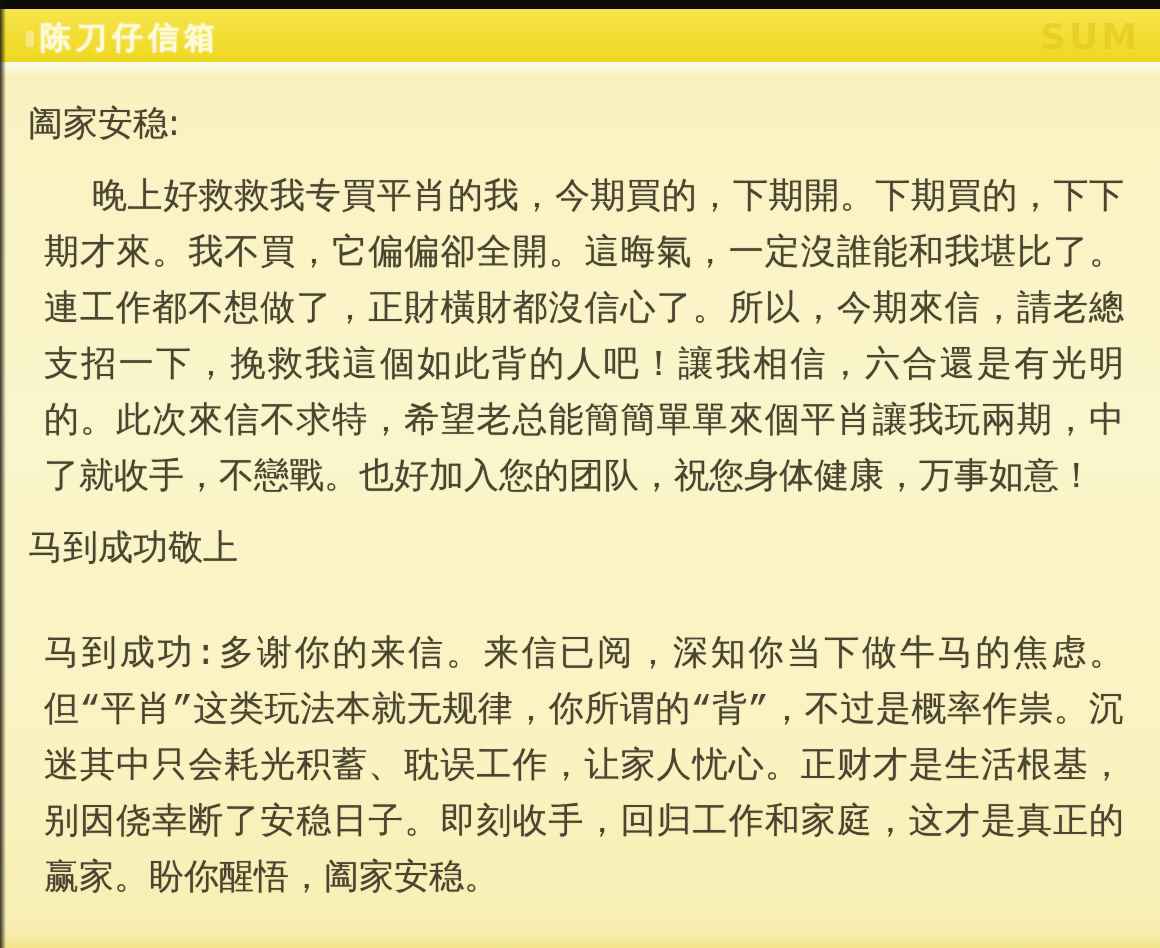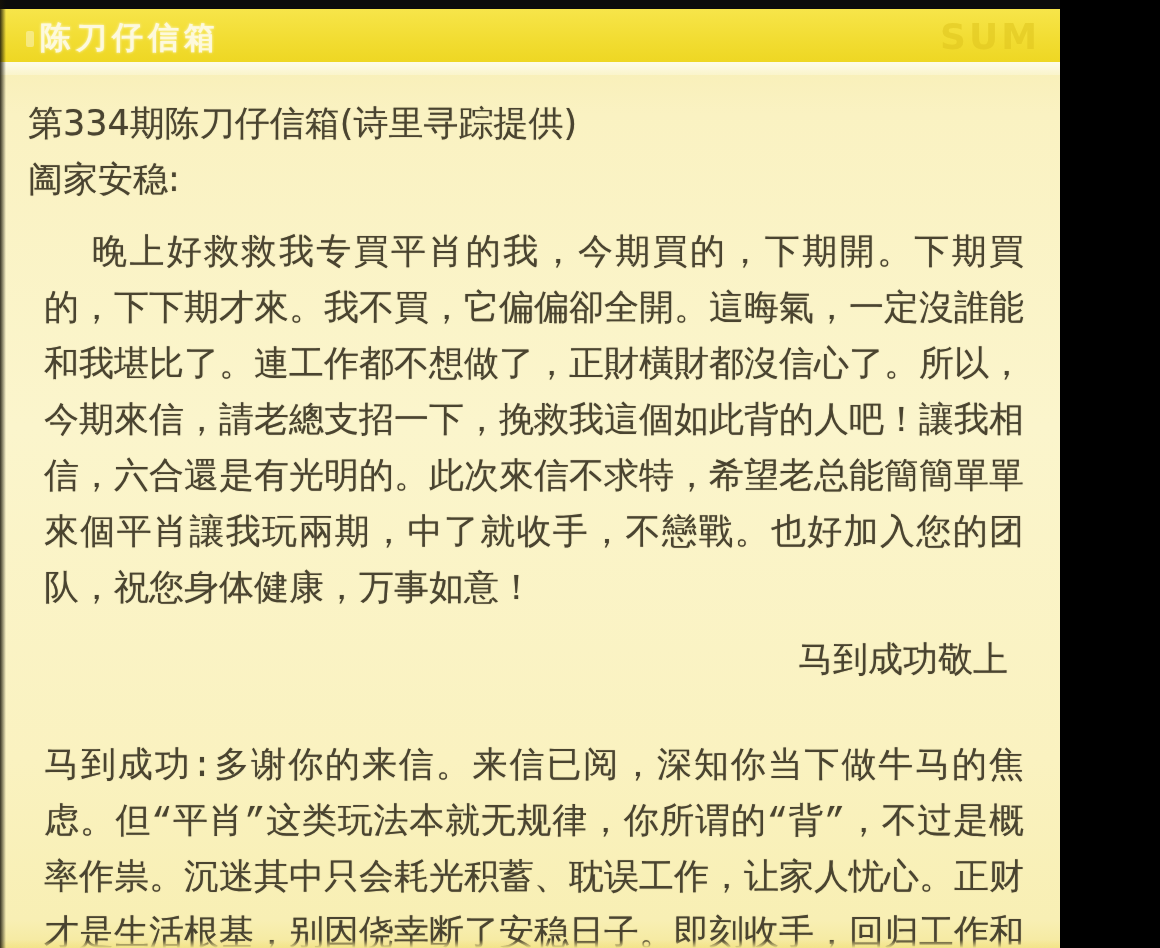--- a/index.html
+++ b/index.html
@@ -1,18 +1,18 @@
 <!DOCTYPE html>
 <html><head>
 <meta charset="utf-8">
 <style>
   html, body { margin: 0; padding: 0; background: #000; }
   .screen {
     position: relative;
-    width: 1060px;
+    width: 1160px;
     height: 948px;
     overflow: hidden;
     font-family: "DejaVu Sans", sans-serif;
     background: linear-gradient(180deg, #f6ecab 0%, #faf2c2 12%, #fbf5cc 45%, #faf2c0 80%, #f8efb4 97%, #f5e99d 100%);
   }
   
   .screen::before {
     content: "";
     position: absolute;
     left: 0; top: 0; bottom: 0;
@@ -72,21 +72,20 @@
     text-shadow: 0 0 1px rgba(74,68,48,0.55);
   }
   .issue-title { white-space: nowrap; }
   .salutation { }
   .letter-body {
     margin: 16px;
     text-align: justify;
     text-indent: 48px;
   }
   .signature {
-    text-align: right;
     padding-right: 32px;
     margin-top: 10px;
   }
   .reply {
     margin: 16px;
     margin-top: 52px;
     text-align: justify;
     font-family: Liberation Mono, monospace;
   }
   
@@ -105,21 +104,20 @@
 
   <div class="header">
     <span class="header-icon"></span>
     <span class="header-title">陈刀仔信箱</span>
     <span class="watermark">SUM</span>
   </div>
 
   <div class="light-band"></div>
 
   <div class="content">
-    <div class="issue-title">第334期陈刀仔信箱(诗里寻踪提供)</div>
     <div class="salutation">阖家安稳:</div>
     <p class="letter-body">晚上好救救我专買平肖的我，今期買的，下期開。下期買的，下下期才來。我不買，它偏偏卻全開。這晦氣，一定沒誰能和我堪比了。連工作都不想做了，正財橫財都沒信心了。所以，今期來信，請老總支招一下，挽救我這個如此背的人吧！讓我相信，六合還是有光明的。此次來信不求特，希望老总能簡簡單單來個平肖讓我玩兩期，中了就收手，不戀戰。也好加入您的团队，祝您身体健康，万事如意！</p>
     <div class="signature">马到成功敬上</div>
     <p class="reply">马到成功:多谢你的来信。来信已阅，深知你当下做牛马的焦虑。但“平肖”这类玩法本就无规律，你所谓的“背”，不过是概率作祟。沉迷其中只会耗光积蓄、耽误工作，让家人忧心。正财才是生活根基，别因侥幸断了安稳日子。即刻收手，回归工作和家庭，这才是真正的赢家。盼你醒悟，阖家安稳。</p>
   </div>
 
   <div class="bottom-strip"></div>
 </div>
 
 </body></html>

